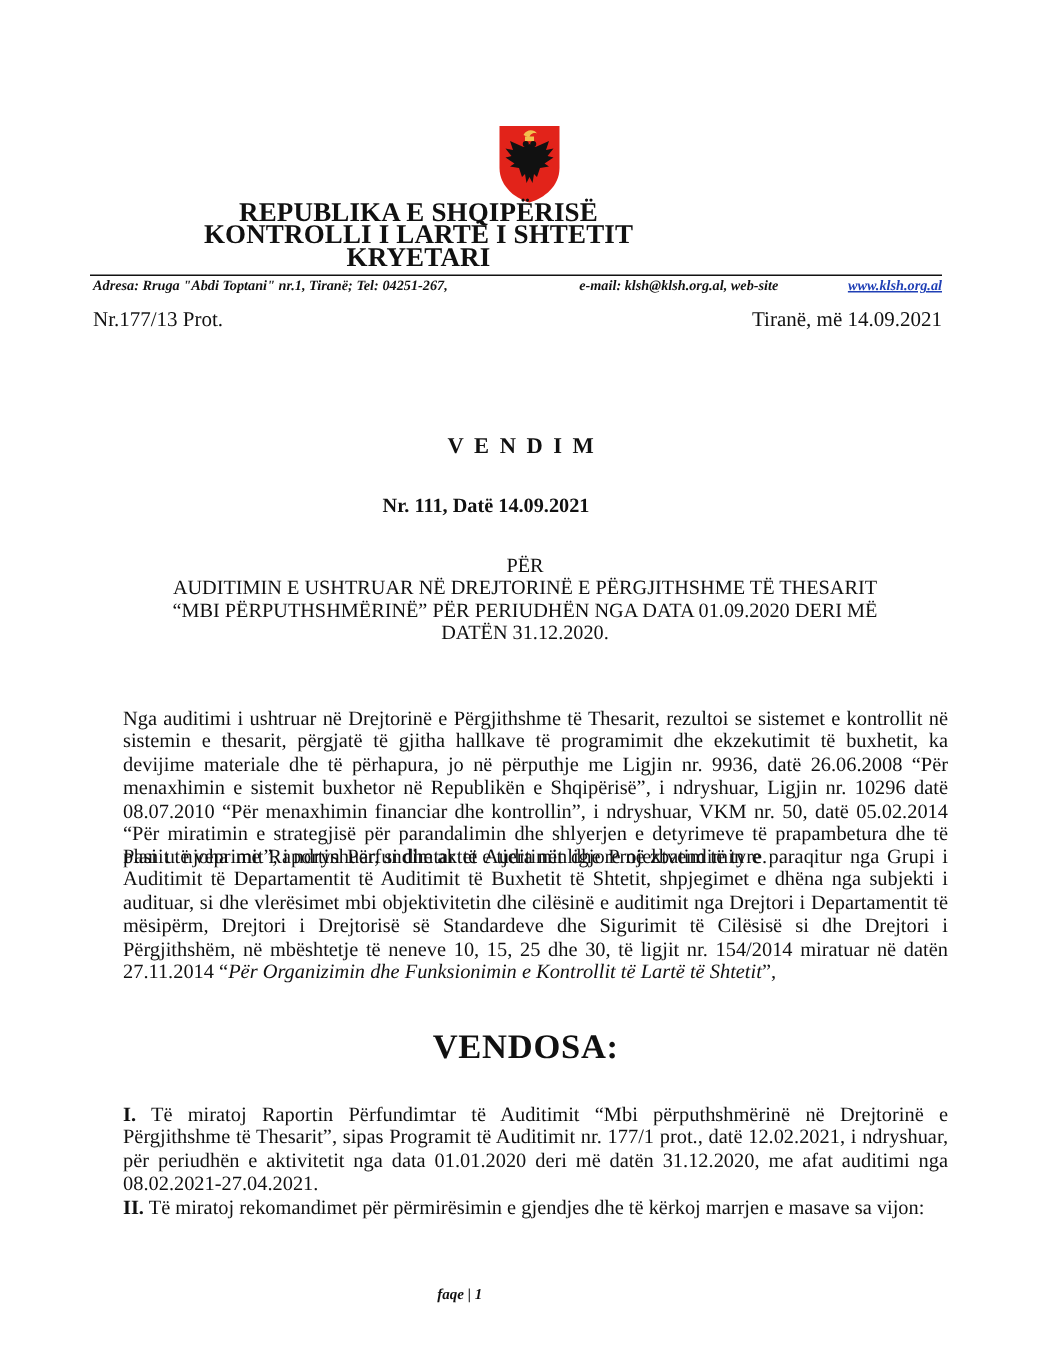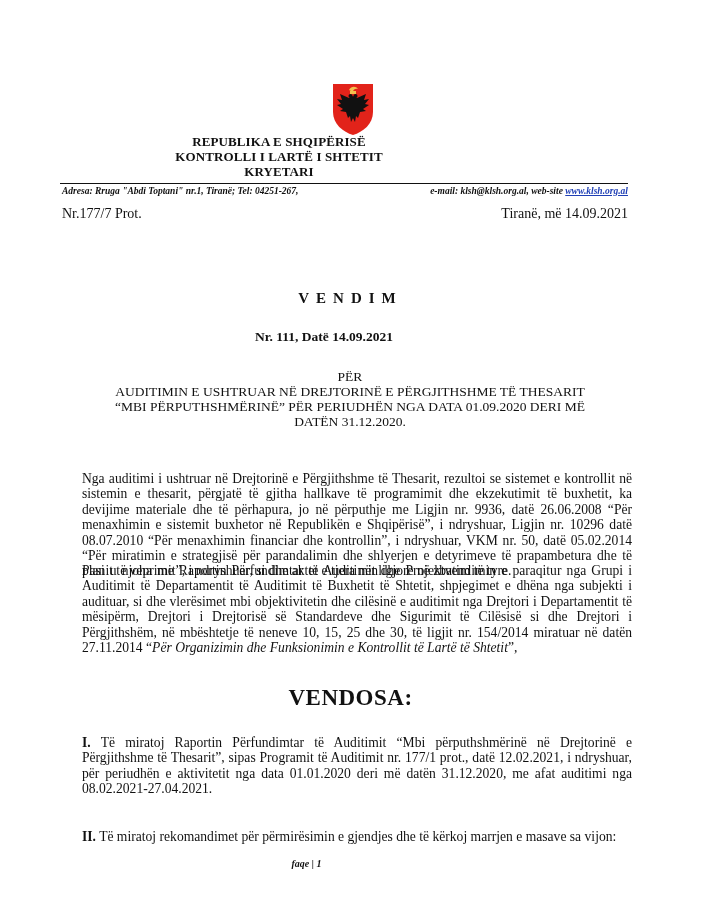--- a/index.html
+++ b/index.html
@@ -29,21 +29,21 @@
       width: 44px;
       height: 54px;
     }
     .header-block {
       position: absolute;
       left: 0;
       width: 558px;
       top: 134px;
       text-align: center;
       font-weight: bold;
-      font-size: 13px;
+      font-size: 18px;
       line-height: 15px;
       letter-spacing: 0.1px;
     }
     .header-rule {
       position: absolute;
       left: 60px;
       width: 568px;
       top: 183px;
       height: 0;
       border-top: 1.5px solid #111;
@@ -55,20 +55,21 @@
       top: 186px;
       font-size: 9.5px;
       font-style: italic;
       font-weight: bold;
       display: flex;
       justify-content: space-between;
     }
     .address-line a {
       color: #1f3fb5;
       text-decoration: underline;
+      margin-left: 44px;
     }
     .meta-row {
       position: absolute;
       left: 62px;
       width: 566px;
       top: 206px;
       font-size: 14px;
       display: flex;
       justify-content: space-between;
     }
@@ -113,21 +114,21 @@
     .vendosa {
       position: absolute;
       left: 0; width: 701px;
       top: 685px;
       text-align: center;
       font-weight: bold;
       font-size: 23px;
       letter-spacing: 0.5px;
     }
     .p3 { top: 713px; }
-    .p4 { top: 807px; }
+    .p4 { top: 775px; }
     .footer {
       position: absolute;
       left: 0; width: 613px;
       top: 858px;
       text-align: center;
       font-size: 10px;
       font-style: italic;
       font-weight: bold;
     }
     em { font-style: italic; }
@@ -153,21 +154,21 @@
   </div>
 
   <div class="header-rule"></div>
 
   <div class="address-line">
     <span>Adresa: Rruga "Abdi Toptani" nr.1, Tiranë; Tel: 04251-267,</span>
     <span><span>e-mail: klsh@klsh.org.al, web-site </span><a>www.klsh.org.al</a></span>
   </div>
 
   <div class="meta-row">
-    <span>Nr.177/7 Prot.</span>
+    <span>Nr.177/13 Prot.</span>
     <span>Tiranë, më 14.09.2021</span>
   </div>
 
   <div class="title-vendim">VENDIM</div>
   <div class="title-nr">Nr. 111, Datë 14.09.2021</div>
 
   <div class="subject">
     <div>PËR</div>
     <div>AUDITIMIN E USHTRUAR NË DREJTORINË E PËRGJITHSHME TË THESARIT</div>
     <div>“MBI PËRPUTHSHMËRINË” PËR PERIUDHËN NGA DATA 01.09.2020 DERI MË</div>

